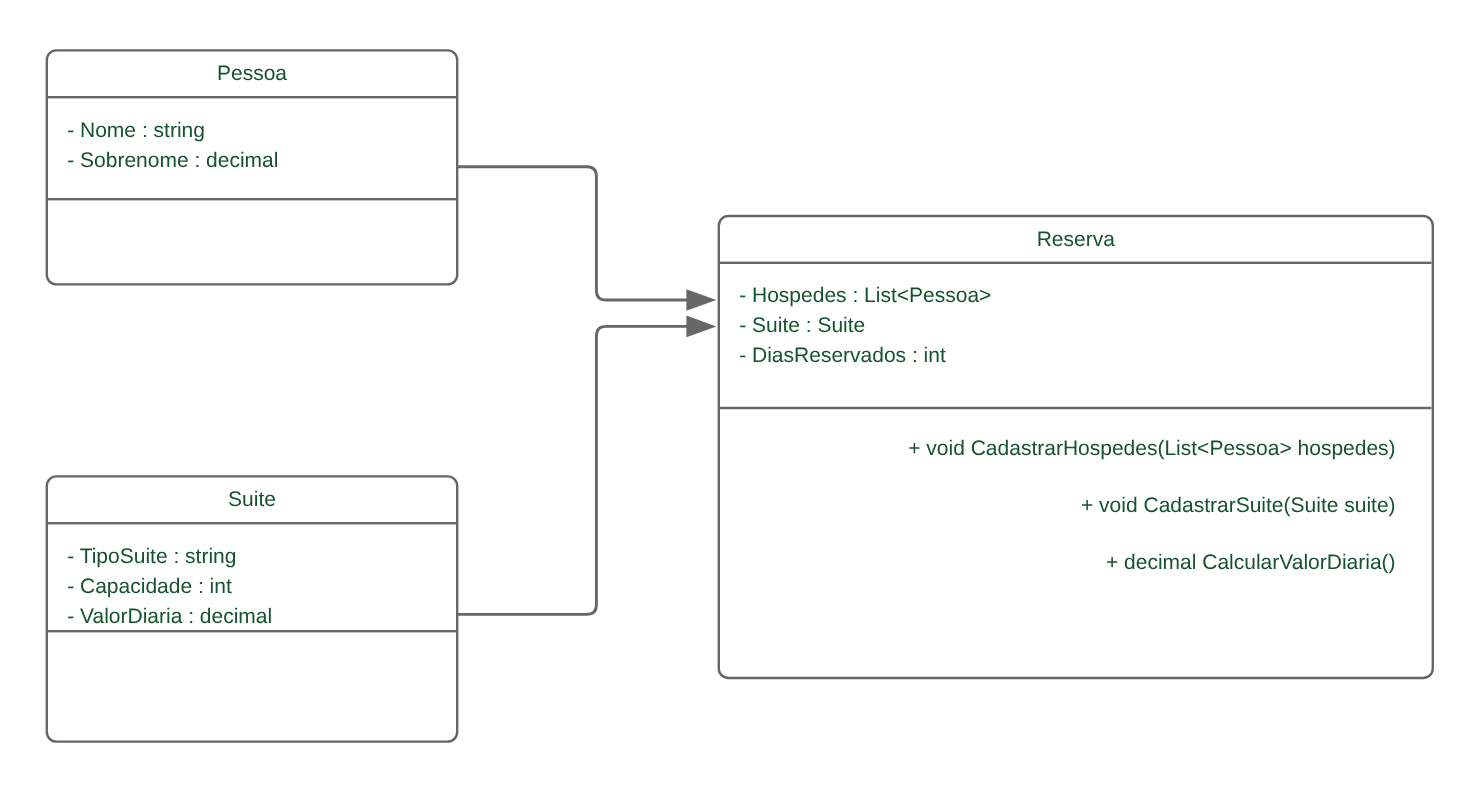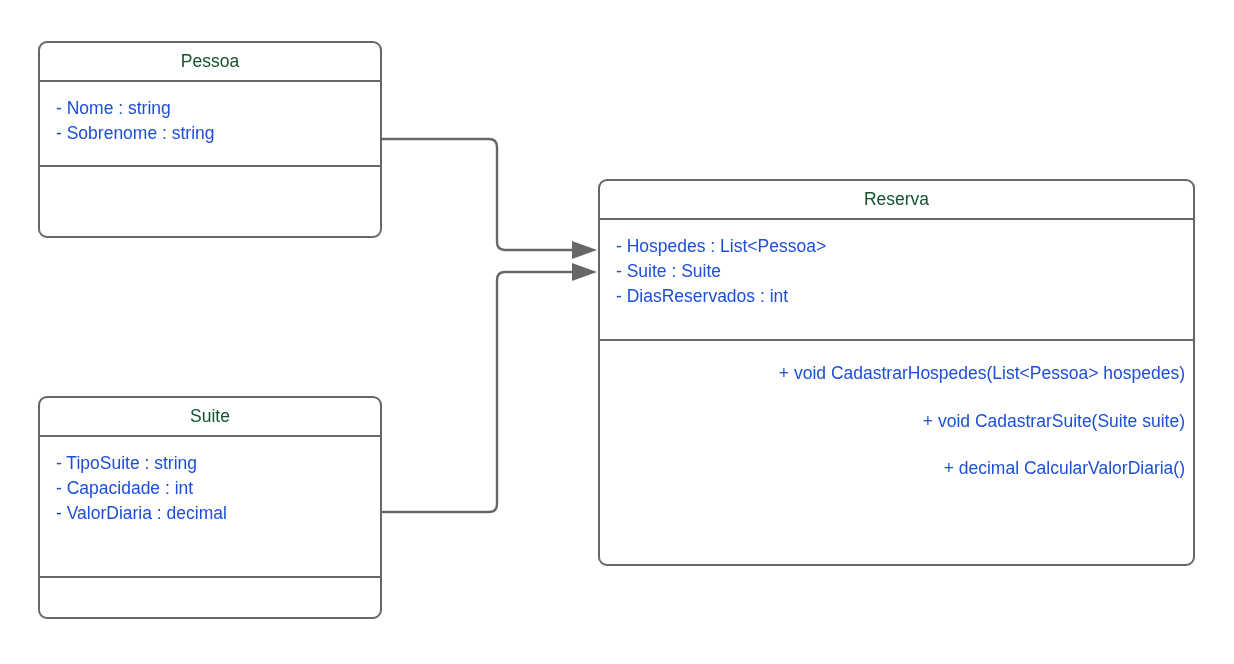--- a/index.html
+++ b/index.html
@@ -32,22 +32,22 @@
     font-size: 17.5px;
     line-height: 1;
     display: flex;
     align-items: center;
     justify-content: center;
     border-bottom: 2.4px solid #676767;
     flex: 0 0 auto;
   }
   .compartment {
     box-sizing: border-box;
-    padding: 14px 8px 10px 16px;
-    color: #1d4ed8;
+    padding: 14px 30px 10px 16px;
+    color: #14532d;
     font-size: 17.5px;
     flex: 0 0 auto;
     overflow: hidden;
   }
   .compartment.attributes {
     border-bottom: 2.4px solid #676767;
   }
   .member-line {
     white-space: nowrap;
     line-height: 1.42;
@@ -85,28 +85,28 @@
       <path d="M 381 512 L 489 512 Q 497 512 497 504 L 497 280 Q 497 272 505 272 L 585 272"></path>
     </g>
     <polygon points="597,250 572,241 572,259" fill="#676767" stroke="none"></polygon>
     <polygon points="597,272 572,263 572,281" fill="#676767" stroke="none"></polygon>
   </svg>
 
   <div class="uml-class" style="left:38px; top:41px; width:344px; height:197px;">
     <div class="class-title" style="height:39px;">Pessoa</div>
     <div class="compartment attributes" style="height:85px;">
       <div class="member-line">- Nome : string</div>
-      <div class="member-line">- Sobrenome : string</div>
+      <div class="member-line">- Sobrenome : decimal</div>
     </div>
     <div class="compartment operations empty"></div>
   </div>
 
   <div class="uml-class" style="left:38px; top:396px; width:344px; height:223px;">
     <div class="class-title" style="height:39px;">Suite</div>
-    <div class="compartment attributes" style="height:141px;">
+    <div class="compartment attributes" style="height:90px;">
       <div class="member-line">- TipoSuite : string</div>
       <div class="member-line">- Capacidade : int</div>
       <div class="member-line">- ValorDiaria : decimal</div>
     </div>
     <div class="compartment operations empty"></div>
   </div>
 
   <div class="uml-class" style="left:598px; top:179px; width:597px; height:387px;">
     <div class="class-title" style="height:39px;">Reserva</div>
     <div class="compartment attributes" style="height:121px;">

